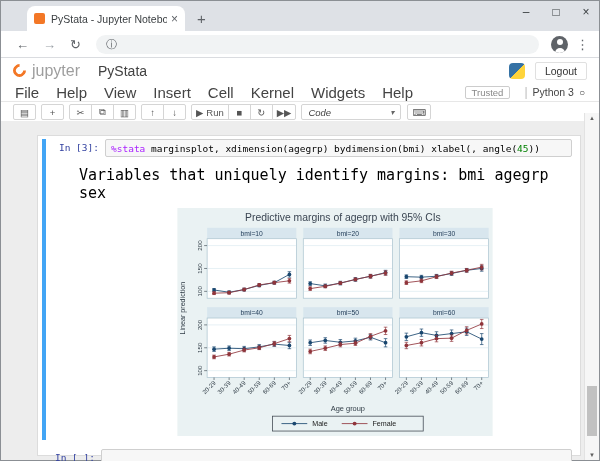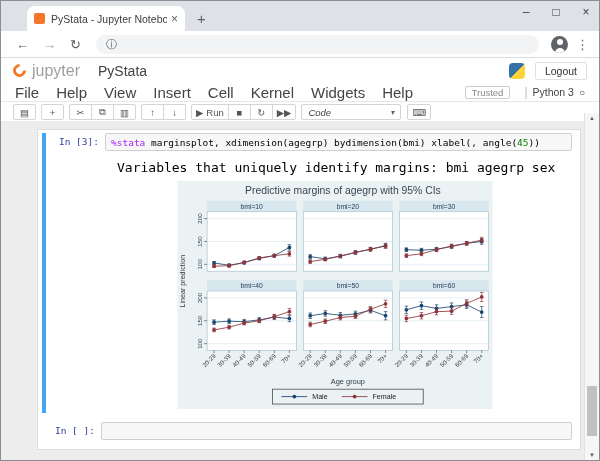--- a/index.html
+++ b/index.html
@@ -56,31 +56,31 @@
   .tgroup .tbtn:first-child { border-radius:2px 0 0 2px; margin-left:0; }
   .tgroup .tbtn:last-child { border-radius:0 2px 2px 0; }
   .tgroup .tbtn:only-child { border-radius:2px; }
   .runlbl { margin-left:3px; font-size:9.5px; }
   .cellsel { width:100px; height:16px; border:1px solid #d5d5d5; border-radius:2px; font-size:9.5px; color:#444;
              display:flex; align-items:center; padding:0 6px; margin-right:6px;font-style:italic; }
   .cellsel .chev { margin-left:auto; font-size:8px; color:#666; }
 
   
   .content { position:absolute; top:120px; left:0; right:0; bottom:0; background:#ededed; }
-  .card { position:absolute; left:36px; top:8px; width:544px; height:321px; background:#fff; border:1px solid #dcdcdc; padding:3px 4px; }
+  .card { position:absolute; left:36px; top:14px; width:544px; height:321px; background:#fff; border:1px solid #dcdcdc; padding:3px 4px; }
   .cell-sel { border-left:4px solid #42a5f5; padding-left:0; }
   .crow { display:flex; align-items:flex-start; }
   .prompt { width:59px; flex:none; text-align:right; padding:3px 6px 0 0;
             font-family:"DejaVu Sans Mono", monospace; font-size:9.5px; color:#303f9f; }
   .inputbox { flex:1; border:1px solid #cfcfcf; background:#f7f7f7; border-radius:2px;
               font-family:"DejaVu Sans Mono", monospace; font-size:9.5px; color:#000;
               padding:3px 5px; height:18px; white-space:nowrap; overflow:hidden; margin-right:4px; }
   .cm-magic { color:#AA22FF; }
   .cm-num { color:#008000; }
-  .outtext { font-family:"DejaVu Sans Mono", monospace; font-size:13px; color:#000; margin:9px 0 6px 71px; }
+  .outtext { font-family:"DejaVu Sans Mono", monospace; font-size:15px; color:#000; margin:9px 0 6px 33px; }
   .chartwrap { margin-left:48px;text-align:center; }
   .cell-empty { margin-top:9px; }
 
   
   .sbar { position:absolute; right:0; top:-8px; bottom:0; width:15px; background:#f6f6f6; border-left:1px solid #e2e2e2; }
   .sarrow { position:absolute; left:0; width:100%; text-align:center; font-size:6px; color:#606060; }
   .sarrow.up { top:2px; } .sarrow.down { bottom:2px; }
   .sthumb { position:absolute; left:2px; width:10px; top:273px; height:50px; background:#c1c1c1; }
 </style>
 </head>

